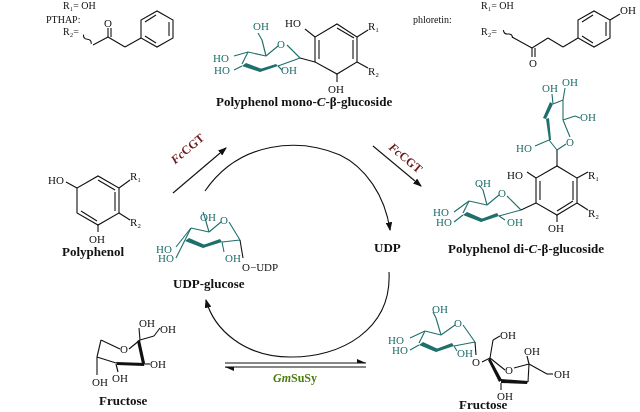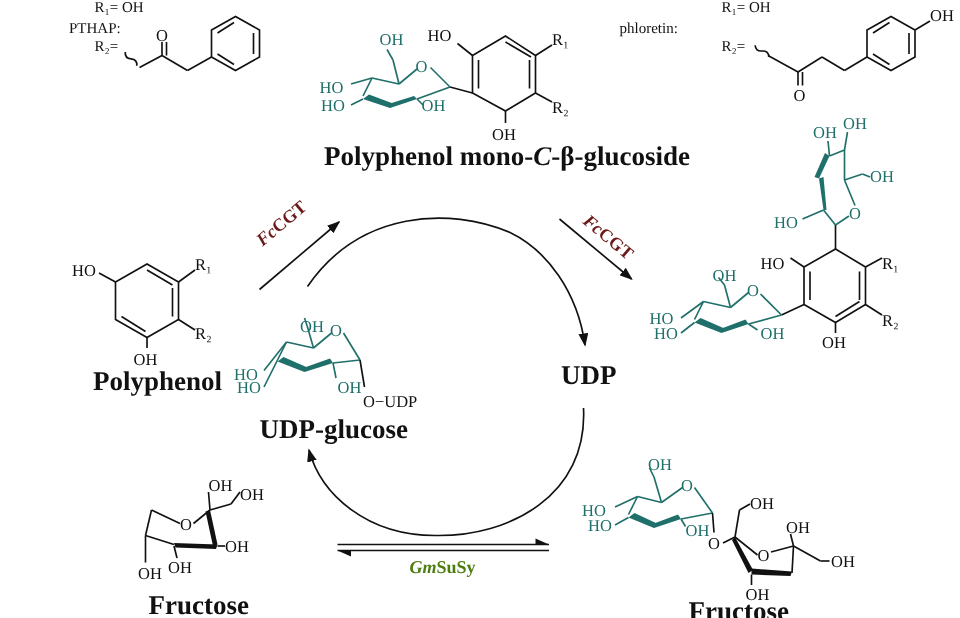--- a/index.html
+++ b/index.html
@@ -1,20 +1,20 @@
 <!DOCTYPE html>
 <html><head>
 <meta charset="utf-8">
 <style>
   html, body { margin: 0; padding: 0; background: #ffffff; }
   #stage { position: relative; width: 640px; height: 412px; overflow: hidden; background: #ffffff;
     font-family: "Liberation Serif", "DejaVu Serif", serif; color: #111; }
   svg { position: absolute; left: 0; top: 0; }
   .lbl { position: absolute; font-family: "Liberation Serif", serif; white-space: nowrap; }
-  .bold { font-weight: bold; font-size: 18px; }
+  .bold { font-weight: bold; font-size: 13px; }
   .plain { font-size: 10px; }
   .enz { font-weight: bold; font-style: italic; color: #6b1a1a; font-size: 12px; }
   .atom { font-family: "Liberation Serif", serif; font-size: 11px; fill: #111; }
   .tatom { font-family: "Liberation Serif", serif; font-size: 11px; fill: #1f6f6a; }
   .bond { stroke: #111; stroke-width: 1.1; fill: none; }
   .tbond { stroke: #1f6f6a; stroke-width: 1.1; fill: none; }
   .twedge { fill: #1f6f6a; stroke: none; }
   .wedge { fill: #111; stroke: none; }
   .arr { stroke: #111; stroke-width: 1.1; fill: none; }
 </style>
@@ -275,20 +275,23 @@
 <div class="lbl plain" style="left:481px;top:26px;">R₂=</div>
 
 <div class="lbl bold" style="left:216px;top:94px;">
   <span>Polyphenol mono-</span><i>C</i><span>-β-glucoside</span>
 </div>
 
 <div class="lbl bold" style="left:62px;top:244px;">Polyphenol</div>
 <div class="lbl bold" style="left:173px;top:276px;">UDP-glucose</div>
 <div class="lbl bold" style="left:374px;top:240px;">UDP</div>
 
+<div class="lbl bold" style="left:448px;top:241px;">
+  <span>Polyphenol di-</span><i>C</i><span>-β-glucoside</span>
+</div>
 
 <div class="lbl bold" style="left:99px;top:393px;text-align:center;">Fructose</div>
 <div class="lbl bold" style="left:459px;top:397px;">Fructose</div>
 
 <div class="lbl enz" style="left:168px;top:156px;transform:rotate(-40deg);transform-origin:0 0;">
   <span>Fc</span><span style="font-style:normal">CGT</span>
 </div>
 <div class="lbl enz" style="left:395px;top:140px;transform:rotate(40deg);transform-origin:0 0;">
   <span>Fc</span><span style="font-style:normal">CGT</span>
 </div>

